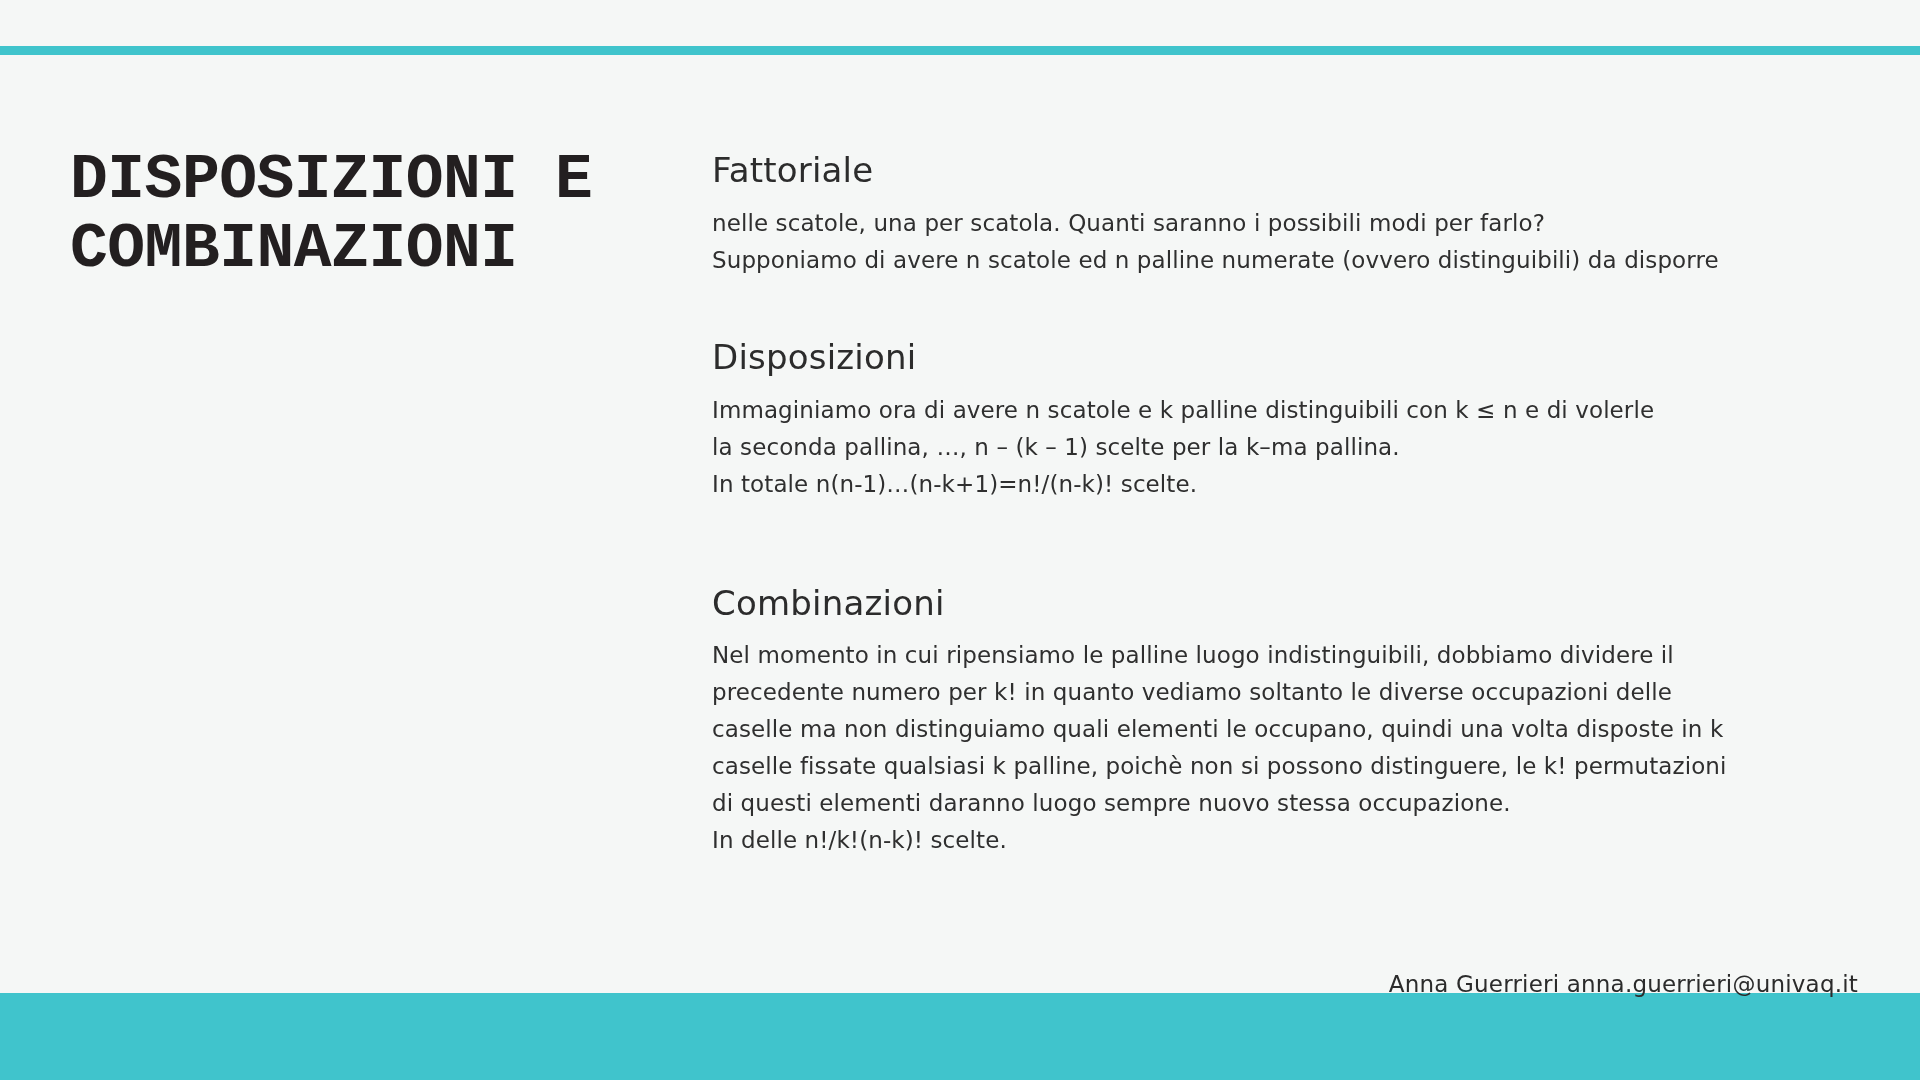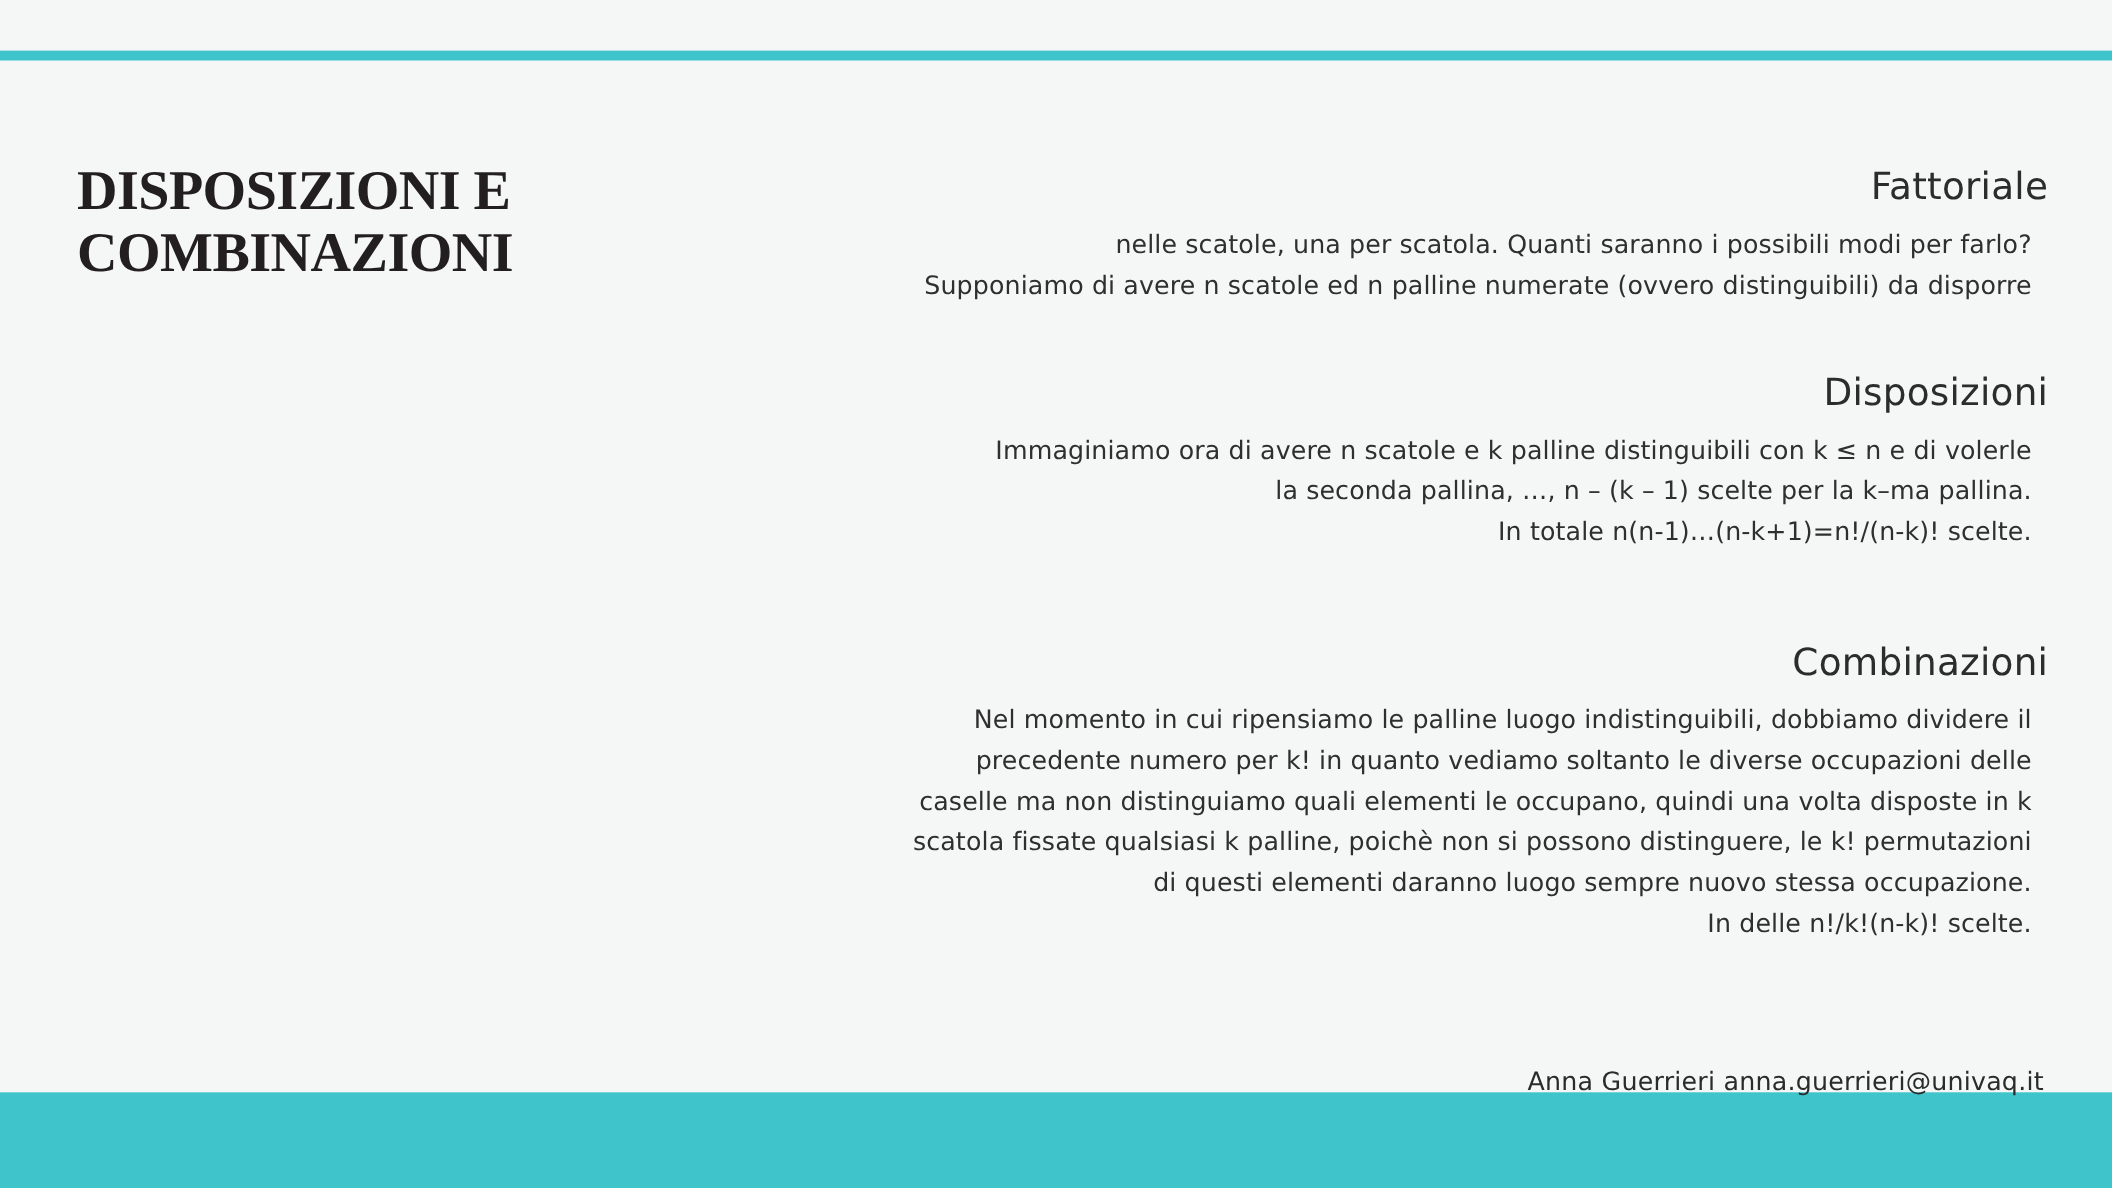--- a/index.html
+++ b/index.html
@@ -55,40 +55,39 @@
 
   
   .title-block {
     position: absolute;
     left: 70px;
     top: 146px;
     width: 620px;
   }
   .slide-title {
     margin: 0;
-    font-family: Liberation Serif, serif;
+    font-family: Liberation Mono, monospace;
     font-weight: 700;
-    font-size: 51px;
+    font-size: 63px;
     line-height: 1.1;
     letter-spacing: -0.5px;
     color: #231f20;
     text-transform: uppercase;
   }
 
   
   .content-col {
     position: absolute;
     left: 712px;
     top: 150px;
     width: 1150px;
   }
 
   .section {
     margin: 0 0 0 0;
-    text-align: right;
   }
   .section + .section { margin-top: 58px; }
   .section.gap-large { margin-top: 80px; }
 
   .section-heading {
     margin: 0 0 14px 0;
     font-family: "DejaVu Sans", sans-serif;
     font-weight: 400;
     font-size: 34px;
     line-height: 1.2;
@@ -137,21 +136,21 @@
         <span class="line">In totale n(n-1)…(n-k+1)=n!/(n-k)! scelte.</span>
       </p>
     </div>
 
     <div class="section gap-large">
       <h2 class="section-heading">Combinazioni</h2>
       <p class="section-body">
         <span class="line">Nel momento in cui ripensiamo le palline luogo indistinguibili, dobbiamo dividere il</span>
         <span class="line">precedente numero per k! in quanto vediamo soltanto le diverse occupazioni delle</span>
         <span class="line">caselle ma non distinguiamo quali elementi le occupano, quindi una volta disposte in k</span>
-        <span class="line">scatola fissate qualsiasi k palline, poichè non si possono distinguere, le k! permutazioni</span>
+        <span class="line">caselle fissate qualsiasi k palline, poichè non si possono distinguere, le k! permutazioni</span>
         <span class="line">di questi elementi daranno luogo sempre nuovo stessa occupazione.</span>
         <span class="line">In delle n!/k!(n-k)! scelte.</span>
       </p>
     </div>
 
   </div>
 
   <div class="footer-bar"></div>
   <div class="footer-text">Anna Guerrieri anna.guerrieri@univaq.it</div>
 

